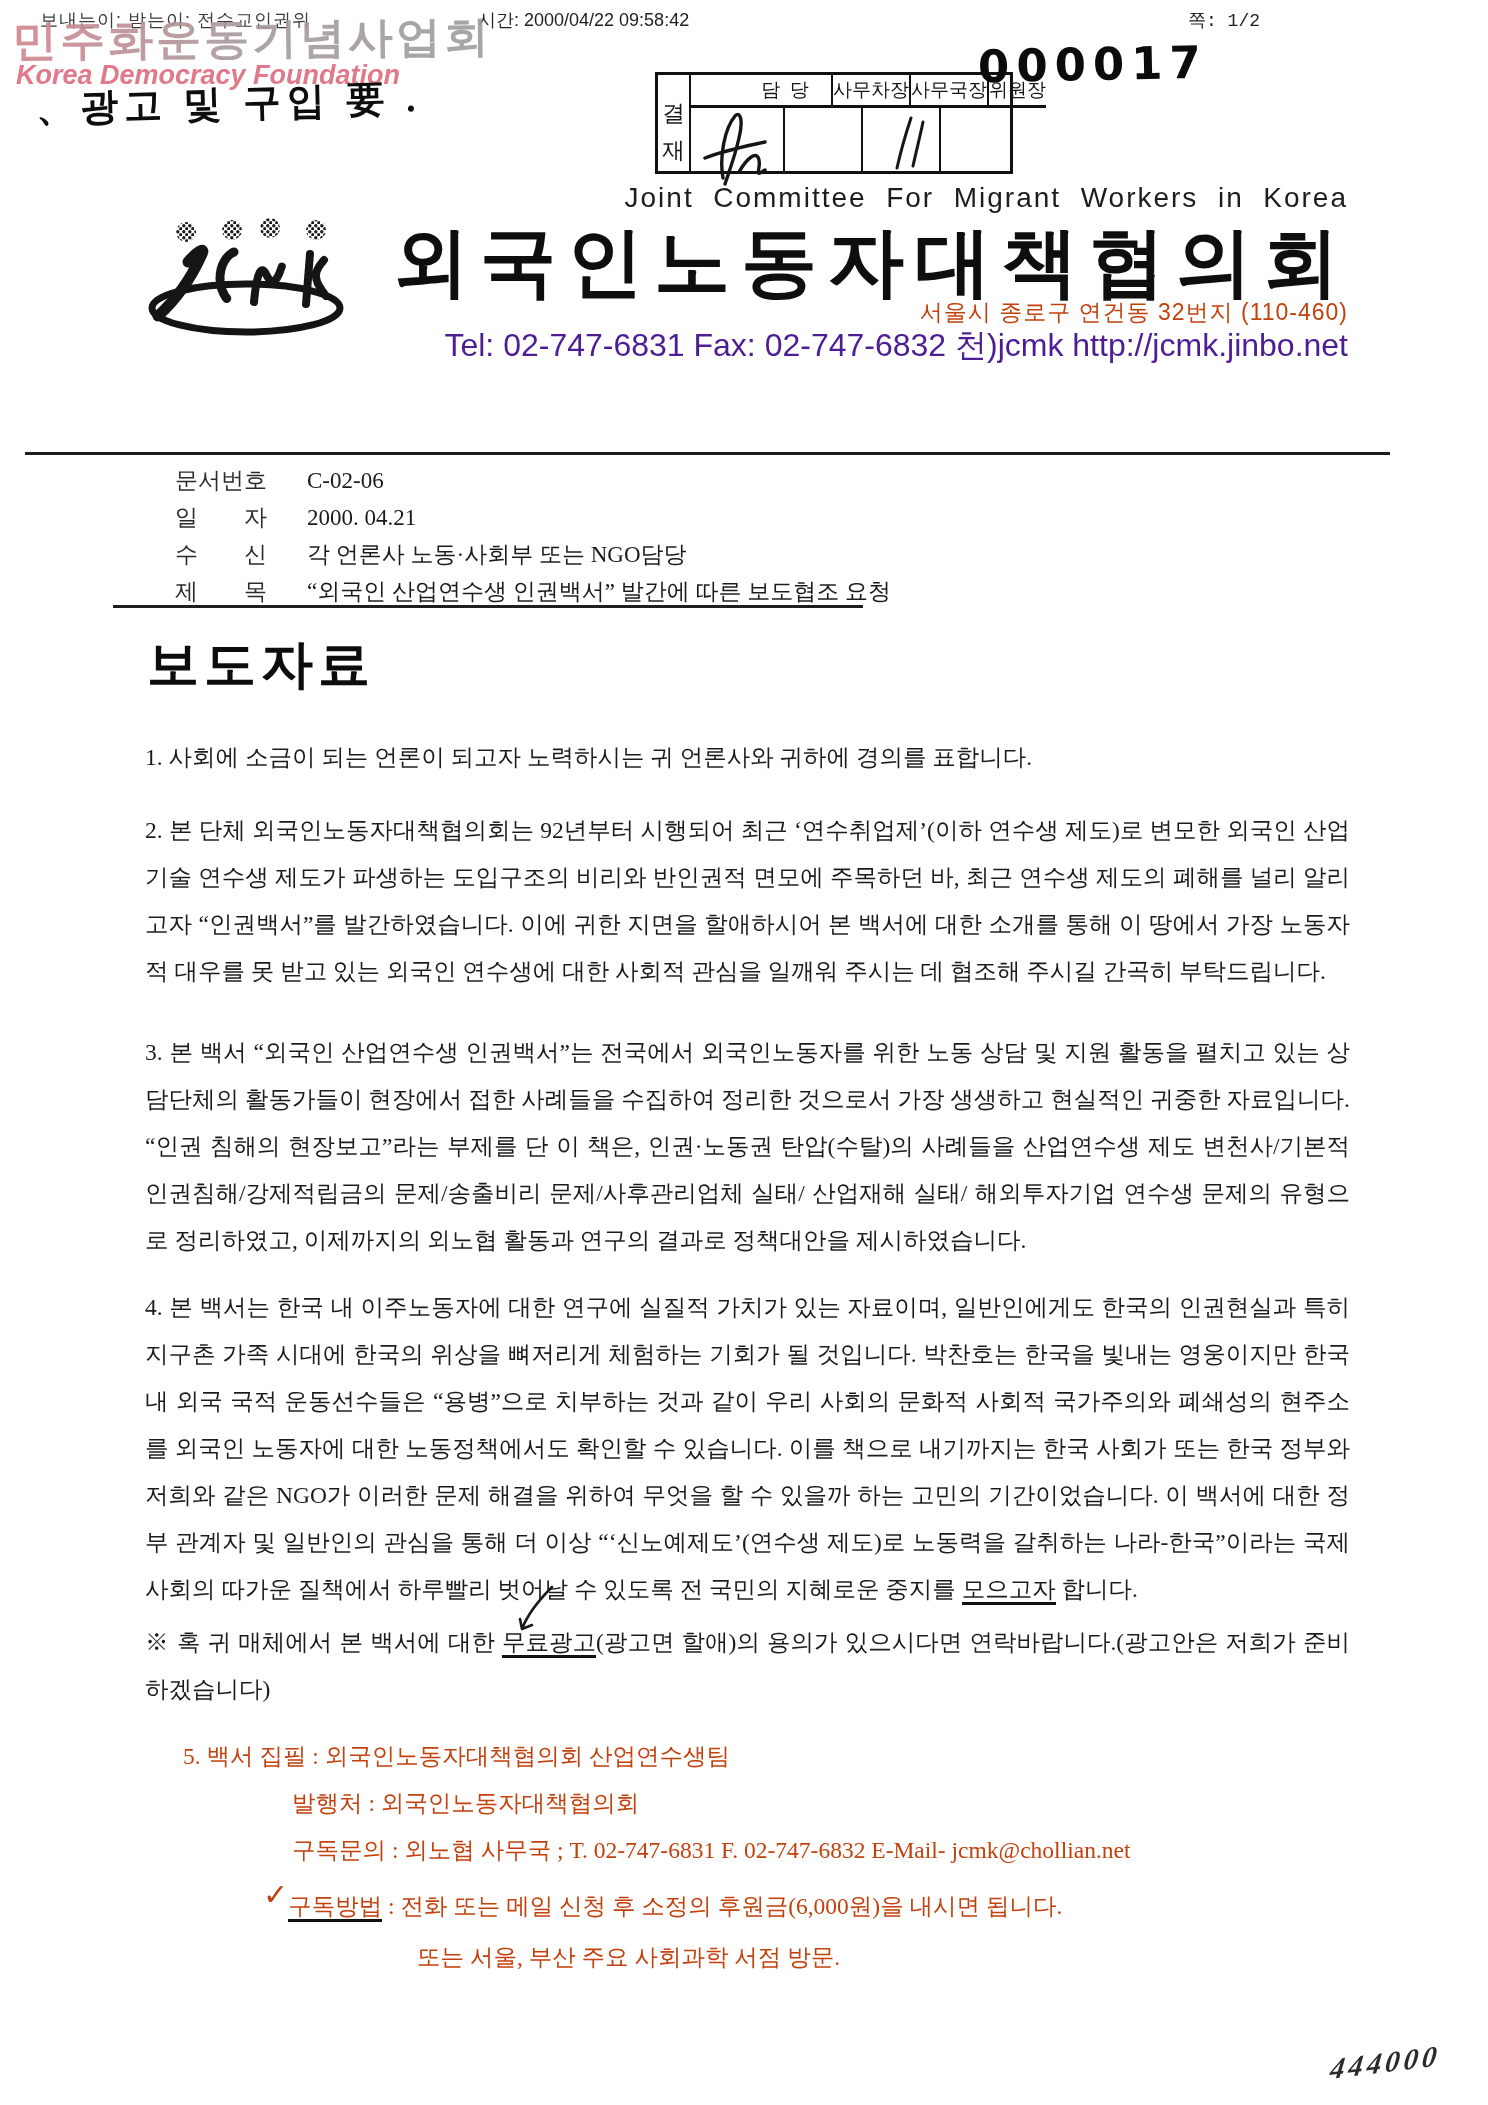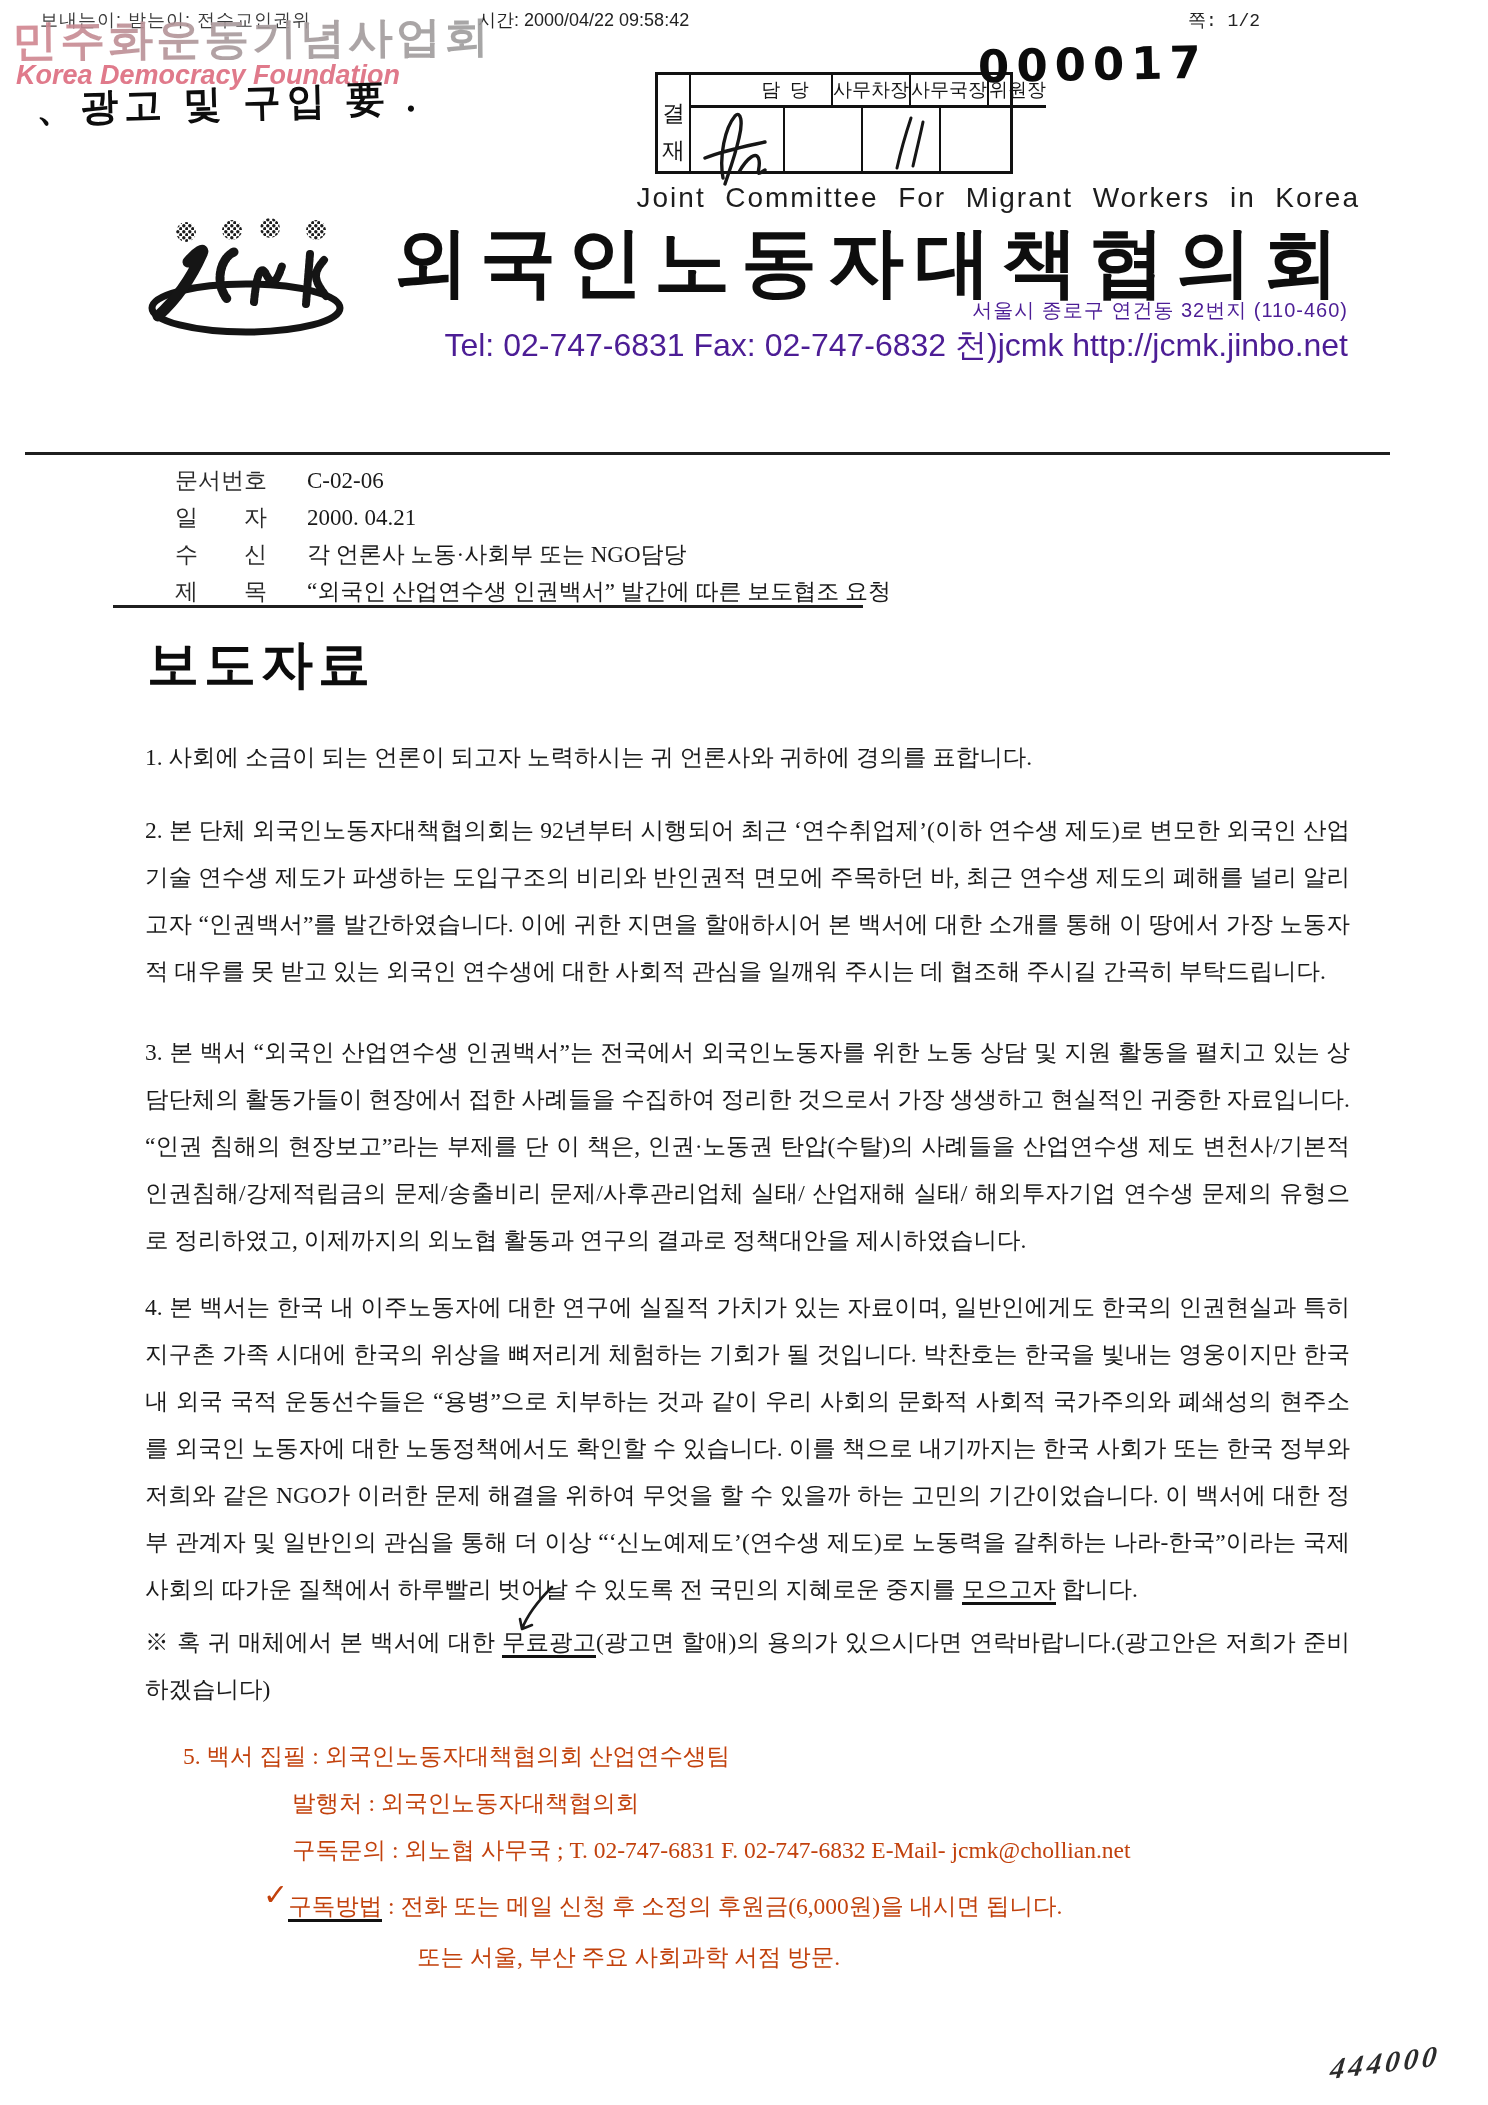--- a/index.html
+++ b/index.html
@@ -33,23 +33,23 @@
   .approval-head div:last-child{border-right:none;}
   .approval-body{flex:1;display:flex;position:relative;}
   .approval-body div{border-right:2px solid #111;position:relative;}
   .approval-body div:last-child{border-right:none;}
   .col-a{width:92px;} .col-b{width:76px;} .col-c{width:76px;} .col-d{flex:1;}
   .sig{position:absolute;overflow:visible;}
   
   .stamp{position:absolute;left:978px;top:38px;font-family:"DejaVu Sans",sans-serif;font-size:45px;font-weight:800;letter-spacing:7px;color:#0b0b0b;transform:rotate(-1.2deg);}
   
   .logo{position:absolute;left:146px;top:200px;}
-  .org-en{position:absolute;right:128px;top:182px;font-family:"Liberation Sans",sans-serif;font-size:28px;letter-spacing:2px;color:#1d1d1d;white-space:pre;}
+  .org-en{position:absolute;right:140px;top:182px;font-family:"Liberation Sans",sans-serif;font-size:28px;letter-spacing:2px;color:#1d1d1d;white-space:pre;}
   .org-kr{position:absolute;right:138px;top:212px;font-family:"Liberation Sans",sans-serif;font-size:76px;font-weight:900;letter-spacing:11px;color:#0e0e0e;white-space:nowrap;}
-  .org-addr{position:absolute;right:140px;top:297px;font-family:"Liberation Sans",sans-serif;font-size:20px;letter-spacing:1px;color:#4c1d95;}
+  .org-addr{position:absolute;right:140px;top:297px;font-family:"Liberation Sans",sans-serif;font-size:23px;letter-spacing:1px;color:#c2410c;}
   .org-tel{position:absolute;right:140px;top:324px;font-family:"Liberation Sans",sans-serif;font-size:32px;color:#4c1d95;}
   
   .rule1{position:absolute;left:25px;top:452px;width:1365px;height:3px;background:#1f1f1f;}
   .rule2{position:absolute;left:113px;top:605px;width:750px;height:3px;background:#1f1f1f;}
   
   .meta{position:absolute;left:175px;top:462px;width:1100px;font-size:23px;}
   .meta-row{display:flex;height:37px;align-items:center;}
   .meta-label{white-space:pre;width:98px;color:#2a2a2a;}
   .meta-value{margin-left:34px;color:#1a1a1a;}
   

